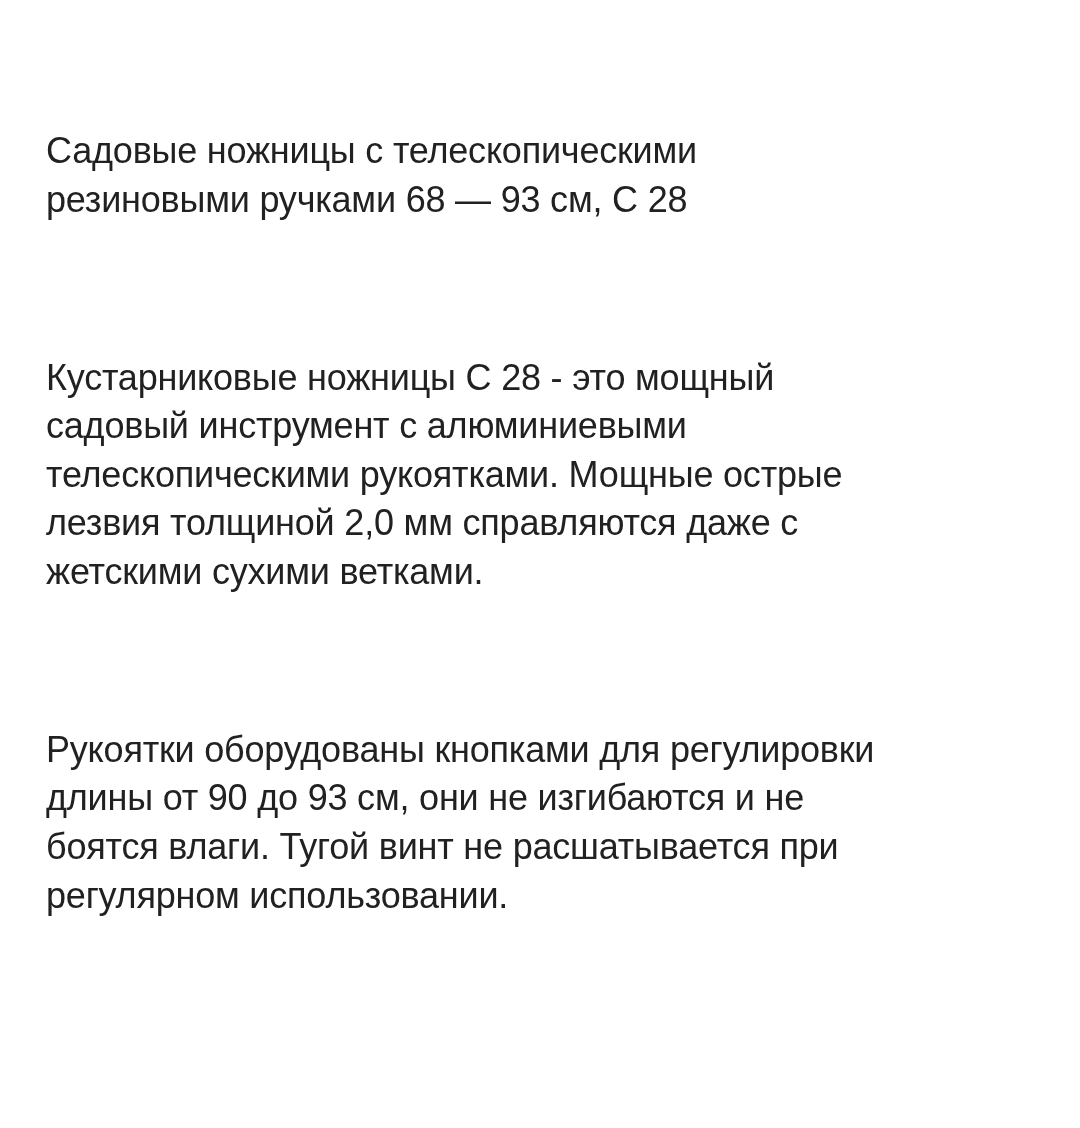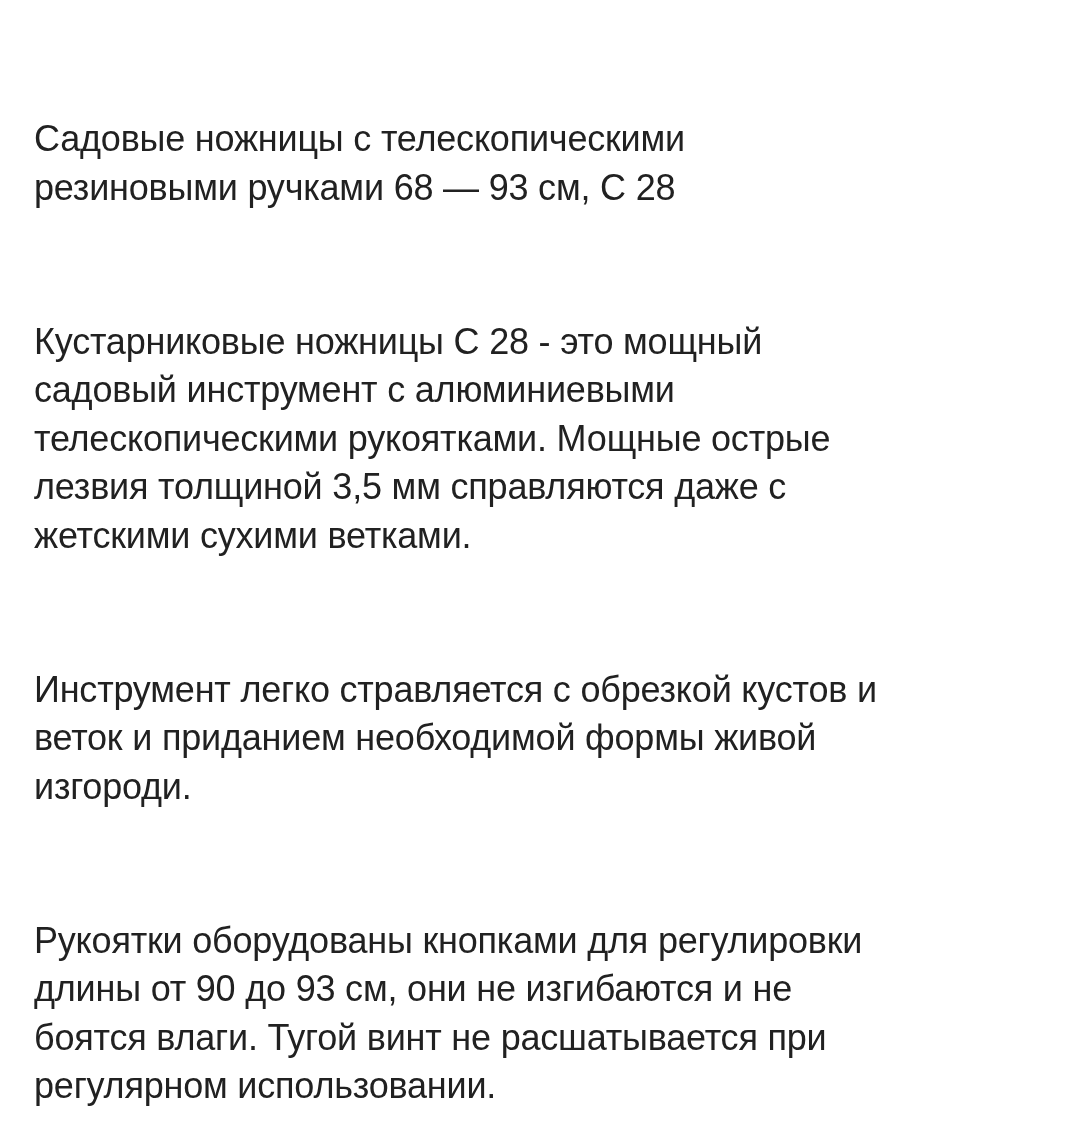--- a/index.html
+++ b/index.html
@@ -20,39 +20,36 @@
     padding: 14px 0 0 30px;
     color: #212121;
     font-family: "Liberation Sans", "DejaVu Sans", sans-serif;
     font-size: 36px;
     line-height: 48.6px;
     font-weight: 400;
     letter-spacing: -0.2px;
     white-space: pre; 
   }
   .description p {
-    margin: 4px;
+    margin: 16px;
     padding: 0;
   }
 </style>
 </head>
 <body>
 
 <div class="page">
   <div class="description">
     <p>Садовые ножницы с телескопическими
 резиновыми ручками 68 — 93 см, С 28</p>
     <p>Кустарниковые ножницы С 28 - это мощный
 садовый инструмент с алюминиевыми
 телескопическими рукоятками. Мощные острые
-лезвия толщиной 3,5 мм справляются даже с
+лезвия толщиной 2,0 мм справляются даже с
 жетскими сухими ветками.</p>
-    <p>Инструмент легко стравляется с обрезкой кустов и
-веток и приданием необходимой формы живой
-изгороди.</p>
     <p>Рукоятки оборудованы кнопками для регулировки
 длины от 90 до 93 см, они не изгибаются и не
 боятся влаги. Тугой винт не расшатывается при
 регулярном использовании.</p>
     
     
   </div>
 </div>
 
 </body></html>

